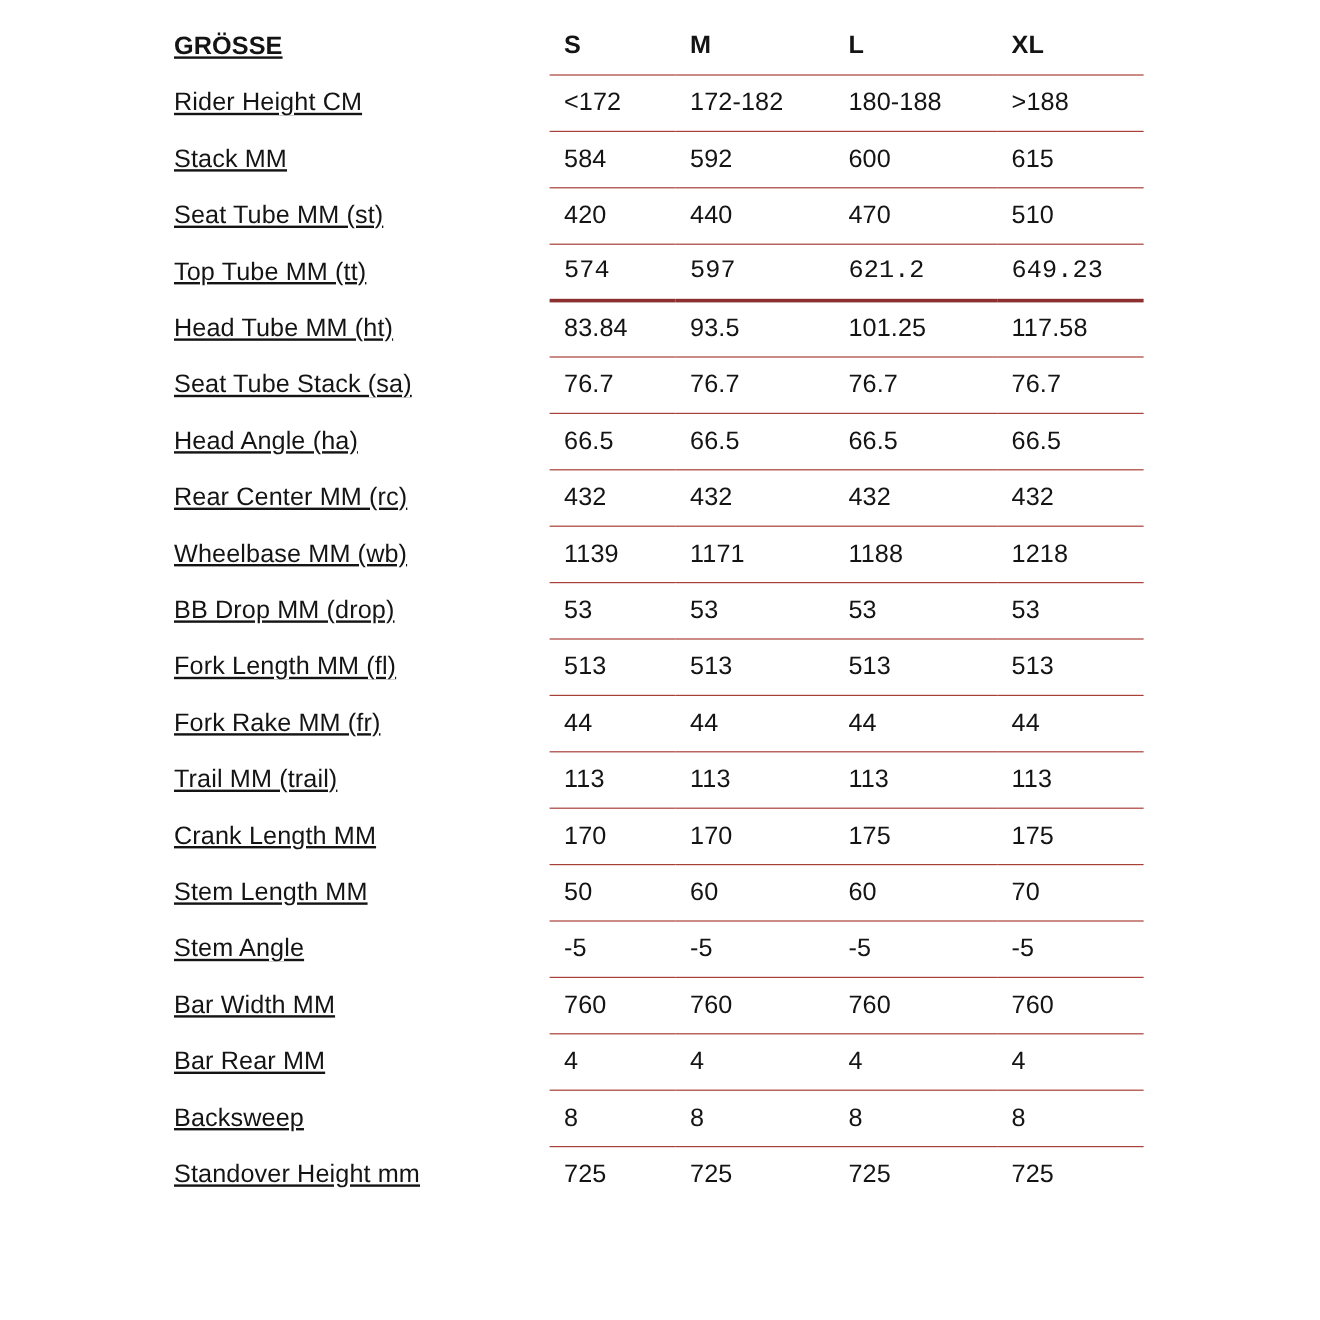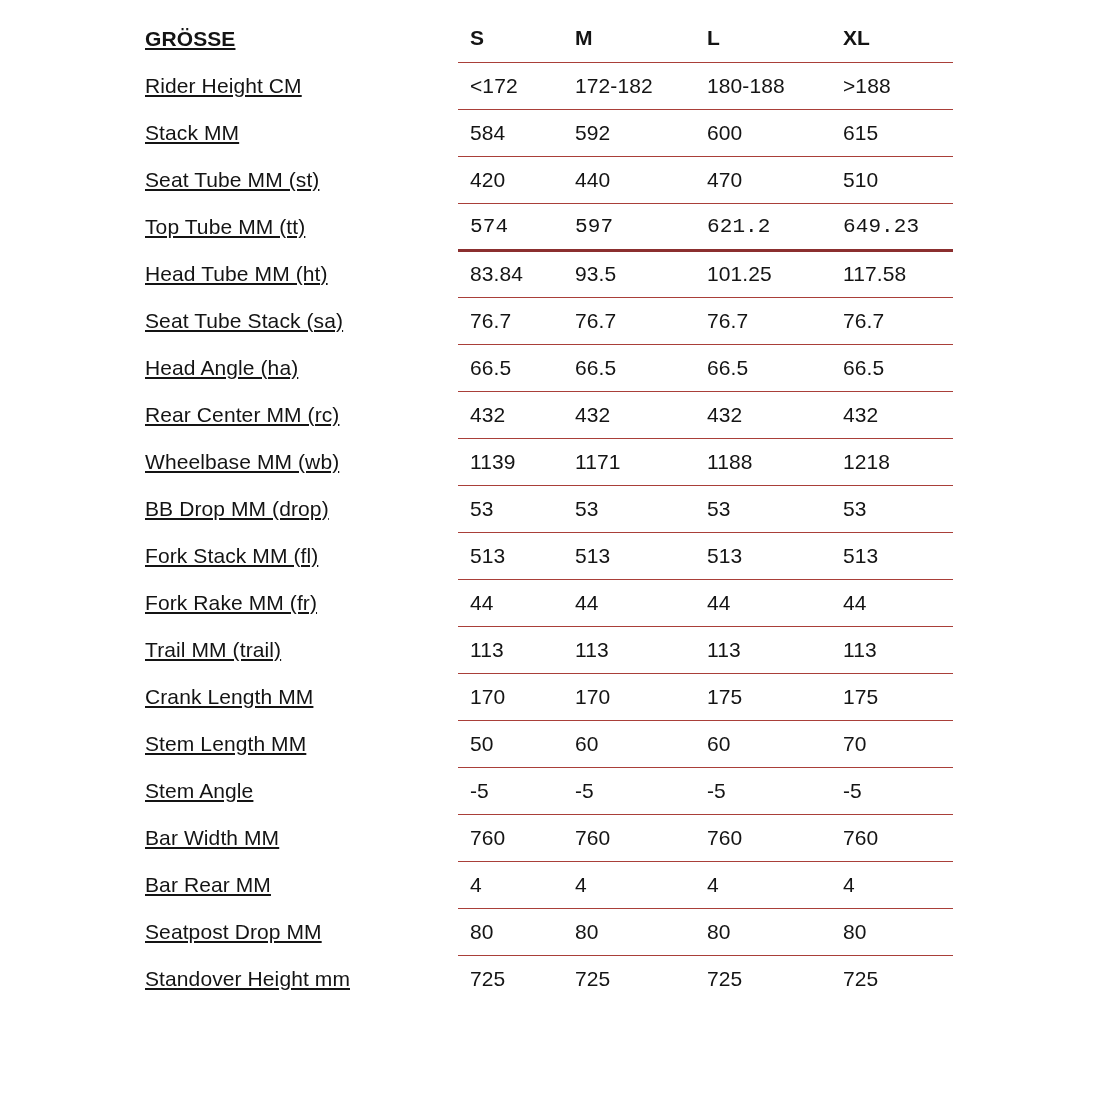--- a/index.html
+++ b/index.html
@@ -129,21 +129,21 @@
         <td class="val">1218</td>
       </tr>
       <tr>
         <td class="label">BB Drop MM (drop)</td>
         <td class="val">53</td>
         <td class="val">53</td>
         <td class="val">53</td>
         <td class="val">53</td>
       </tr>
       <tr>
-        <td class="label">Fork Stack MM (fl)</td>
+        <td class="label">Fork Length MM (fl)</td>
         <td class="val">513</td>
         <td class="val">513</td>
         <td class="val">513</td>
         <td class="val">513</td>
       </tr>
       <tr>
         <td class="label">Fork Rake MM (fr)</td>
         <td class="val">44</td>
         <td class="val">44</td>
         <td class="val">44</td>
@@ -185,25 +185,25 @@
         <td class="val">760</td>
       </tr>
       <tr>
         <td class="label">Bar Rear MM</td>
         <td class="val">4</td>
         <td class="val">4</td>
         <td class="val">4</td>
         <td class="val">4</td>
       </tr>
       <tr>
-        <td class="label">Seatpost Drop MM</td>
-        <td class="val">80</td>
-        <td class="val">80</td>
-        <td class="val">80</td>
-        <td class="val">80</td>
+        <td class="label">Backsweep</td>
+        <td class="val">8</td>
+        <td class="val">8</td>
+        <td class="val">8</td>
+        <td class="val">8</td>
       </tr>
       <tr class="no-rule">
         <td class="label">Standover Height mm</td>
         <td class="val">725</td>
         <td class="val">725</td>
         <td class="val">725</td>
         <td class="val">725</td>
       </tr>
     </tbody>
 </table>

